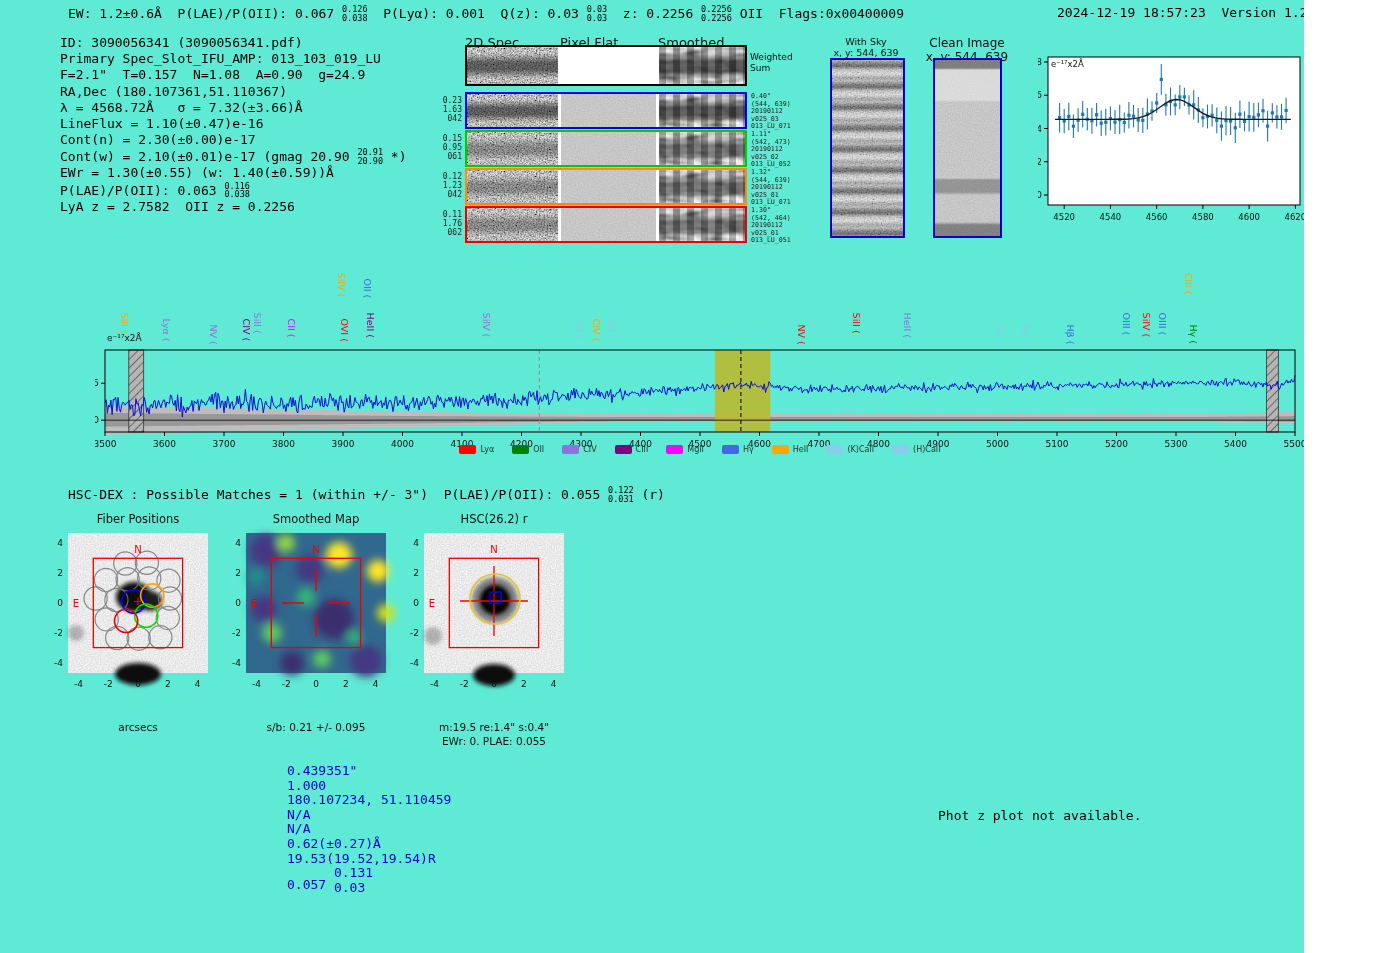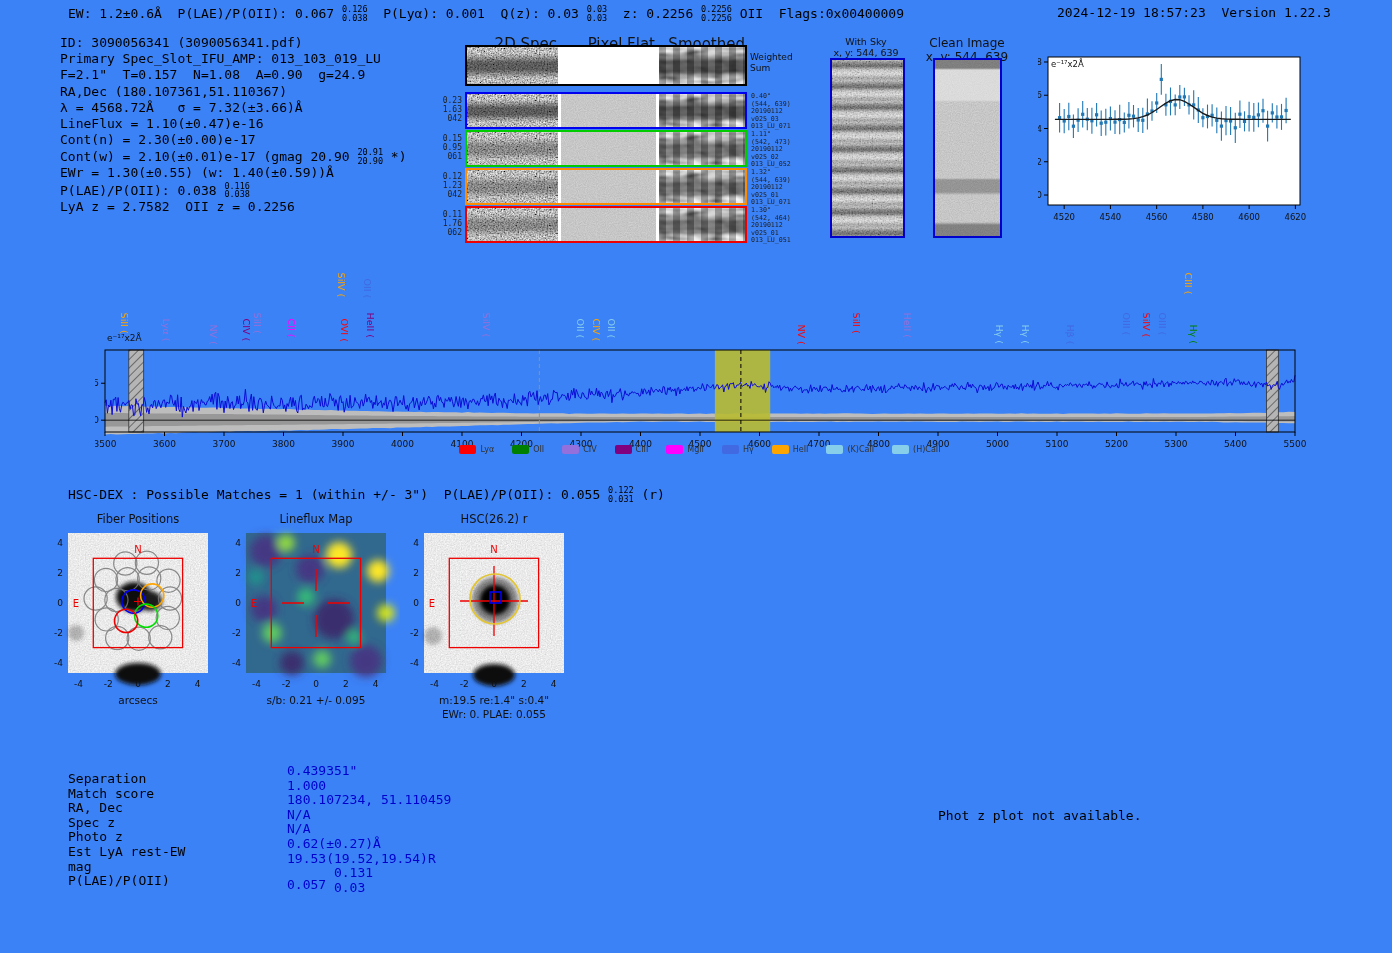--- a/index.html
+++ b/index.html
@@ -1,37 +1,37 @@
 <!DOCTYPE html>
 <html><head>
 <meta charset="utf-8">
 <style>
   html,body{margin:0;padding:0;background:#fff;}
-  #app{position:relative;width:1392px;height:953px;background:#3b82f6;overflow:hidden;
-       font-family:"DejaVu Sans Mono",monospace;color:#000;}
+  #app{position:relative;width:1268px;height:953px;background:#5eead4;overflow:hidden;
+       font-family:"DejaVu Sans Mono",monospace;color:#000;padding-left:36px;}
   .abs{position:absolute;}
   .mono{font-family:"DejaVu Sans Mono",monospace;}
   .sans{font-family:"DejaVu Sans",sans-serif;}
   .frac{display:inline-block;vertical-align:-3px;line-height:1;text-align:left;}
   .frac div{font-size:8.5px;line-height:8.5px;}
   .hline{white-space:pre;}
   #info-lines div{white-space:pre;}
-  .col-title{position:absolute;text-align:right;font-size:15px;color:#111;}
+  .col-title{position:absolute;text-align:left;font-size:13px;color:#111;}
   .srow{position:absolute;left:465px;width:282px;background:#fff;display:flex;box-sizing:border-box;}
   .srow .p{position:relative;overflow:hidden;height:100%;}
   .srow .gap{width:3px;height:100%;background:#fff;}
   .band{position:absolute;left:0;top:0;right:0;bottom:0;}
   .leftnums{position:absolute;width:40px;text-align:right;font-size:8px;line-height:9px;color:#222;}
   .rightann{position:absolute;width:52px;font-size:6.6px;line-height:7.6px;color:#222;}
   svg text{font-family:"DejaVu Sans",sans-serif;}
   .legend-item{display:flex;align-items:center;gap:4px;}
   .legend-swatch{width:17px;height:9px;border-radius:2px;}
   .legend-label{font-size:8px;font-family:"DejaVu Sans",sans-serif;color:#333;}
   .cutout-title{position:absolute;text-align:center;font-size:11.5px;font-family:"DejaVu Sans",sans-serif;color:#111;}
-  .cutout-xlabel{position:absolute;text-align:center;font-size:10.5px;font-family:"DejaVu Sans",sans-serif;color:#111;}
+  .cutout-xlabel{position:absolute;text-align:center;font-size:10.5px;font-family:"DejaVu Sans",sans-serif;color:#111;margin-top:27px;}
   .tbl-col div{white-space:pre;font-size:13px;line-height:14.6px;}
   #tbl-values{color:#0000cc;}
 </style>
 </head>
 <body>
 
 <svg width="0" height="0" style="position:absolute">
   <defs>
     <filter id="fCoarse" x="0" y="0" width="100%" height="100%">
       <feTurbulence type="fractalNoise" baseFrequency="0.65" numOctaves="2" seed="3" stitchTiles="stitch"></feTurbulence>
@@ -91,21 +91,21 @@
   <div id="info-lines" class="abs mono" style="left:60px;top:35px;font-size:13px;line-height:16.2px;">
       <div><span>ID: 3090056341 (3090056341.pdf)</span></div>
       <div><span>Primary Spec_Slot_IFU_AMP: 013_103_019_LU</span></div>
       <div><span>F=2.1"  T=0.157  N=1.08  A=0.90  g=24.9</span></div>
       <div><span>RA,Dec (180.107361,51.110367)</span></div>
       <div><span>λ = 4568.72Å   σ = 7.32(±3.66)Å</span></div>
       <div><span>LineFlux = 1.10(±0.47)e-16</span></div>
       <div><span>Cont(n) = 2.30(±0.00)e-17</span></div>
       <div><span>Cont(w) = 2.10(±0.01)e-17 (gmag 20.90 </span><span class="frac"><div>20.91</div><div>20.90</div></span><span> *)</span></div>
       <div><span>EWr = 1.30(±0.55) (w: 1.40(±0.59))Å</span></div>
-      <div><span>P(LAE)/P(OII): 0.038 </span><span class="frac"><div>0.116</div><div>0.038</div></span></div>
+      <div><span>P(LAE)/P(OII): 0.063 </span><span class="frac"><div>0.116</div><div>0.038</div></span></div>
       <div><span>LyA z = 2.7582  OII z = 0.2256</span></div>
     </div>
 
   <div class="col-title sans" style="left:465px;top:35px;width:92px;">2D Spec</div>
   <div class="col-title sans" style="left:560px;top:35px;width:95px;">Pixel Flat</div>
   <div class="col-title sans" style="left:658px;top:35px;width:87px;">Smoothed</div>
   <div id="spec2d-rows">
       <div class="srow" style="top:45px;height:41px;border:2px solid #000000;">
       <div class="p" style="flex:92"><svg width="100%" height="100%" preserveAspectRatio="none">
             <rect width="100%" height="100%" filter="url(#fCoarse)"></rect>
@@ -505,21 +505,21 @@
       </div>
       <div class="legend-item">
         <span class="legend-swatch" style="background:#87ceeb"></span>
         <span class="legend-label">(H)CaII</span>
       </div>
     </div>
 
   <div id="hsc-line" class="abs mono hline" style="left:68px;top:486px;font-size:13px;"><span>HSC-DEX : Possible Matches = 1 (within +/- 3")  P(LAE)/P(OII): 0.055 </span><span class="frac"><div>0.122</div><div>0.031</div></span><span> (r)</span></div>
 
   <div class="cutout-title" style="left:68px;top:512px;width:140px;">Fiber Positions</div>
-  <div class="cutout-title" style="left:246px;top:512px;width:140px;">Lineflux Map</div>
+  <div class="cutout-title" style="left:246px;top:512px;width:140px;">Smoothed Map</div>
   <div class="cutout-title" style="left:424px;top:512px;width:140px;">HSC(26.2) r</div>
 
   <svg id="c0" class="abs" style="left:42px;top:521px;" width="180" height="172">
     <g transform="translate(26,12)">
       <rect width="140" height="140" fill="#e8e8e8"></rect>
       <rect width="140" height="140" filter="url(#fSoft)"></rect>
       <g filter="url(#fBlur2)">
         <ellipse cx="66" cy="64" rx="18" ry="15" fill="#0a0a0a"></ellipse>
         <ellipse cx="82" cy="68" rx="12" ry="10" fill="#1a1a1a"></ellipse>
         <ellipse cx="70" cy="141" rx="23" ry="11" fill="#111"></ellipse>
@@ -626,30 +626,20 @@
       <text x="21" y="25.425531914893618" text-anchor="end" font-size="9" fill="#111">4</text>
       <text x="96" y="32" text-anchor="middle" font-size="10" fill="#ee0000">N</text>
       <text x="34" y="86" text-anchor="middle" font-size="10" fill="#ee0000">E</text>
     </svg>
 
   <div class="cutout-xlabel" style="left:48px;top:694px;width:180px;">arcsecs</div>
   <div class="cutout-xlabel" style="left:226px;top:694px;width:180px;">s/b: 0.21 +/- 0.095</div>
   <div class="cutout-xlabel" style="left:404px;top:694px;width:180px;">m:19.5 re:1.4" s:0.4"</div>
   <div class="cutout-xlabel" style="left:404px;top:708px;width:180px;">EWr: 0. PLAE: 0.055</div>
 
-  <div id="tbl-labels" class="abs mono tbl-col" style="left:68px;top:772px;">
-      <div>Separation</div>
-      <div>Match score</div>
-      <div>RA, Dec</div>
-      <div>Spec z</div>
-      <div>Photo z</div>
-      <div>Est LyA rest-EW</div>
-      <div>mag</div>
-      <div>P(LAE)/P(OII)</div>
-    </div>
   <div id="tbl-values" class="abs mono tbl-col" style="left:287px;top:764px;">
       <div><span>0.439351"</span></div>
       <div><span>1.000</span></div>
       <div><span>180.107234, 51.110459</span></div>
       <div><span>N/A</span></div>
       <div><span>N/A</span></div>
       <div><span>0.62(±0.27)Å</span></div>
       <div><span>19.53(19.52,19.54)R</span></div>
       <div><span>0.057 </span><span class="frac"><div>0.131</div><div>0.03</div></span></div>
     </div>

